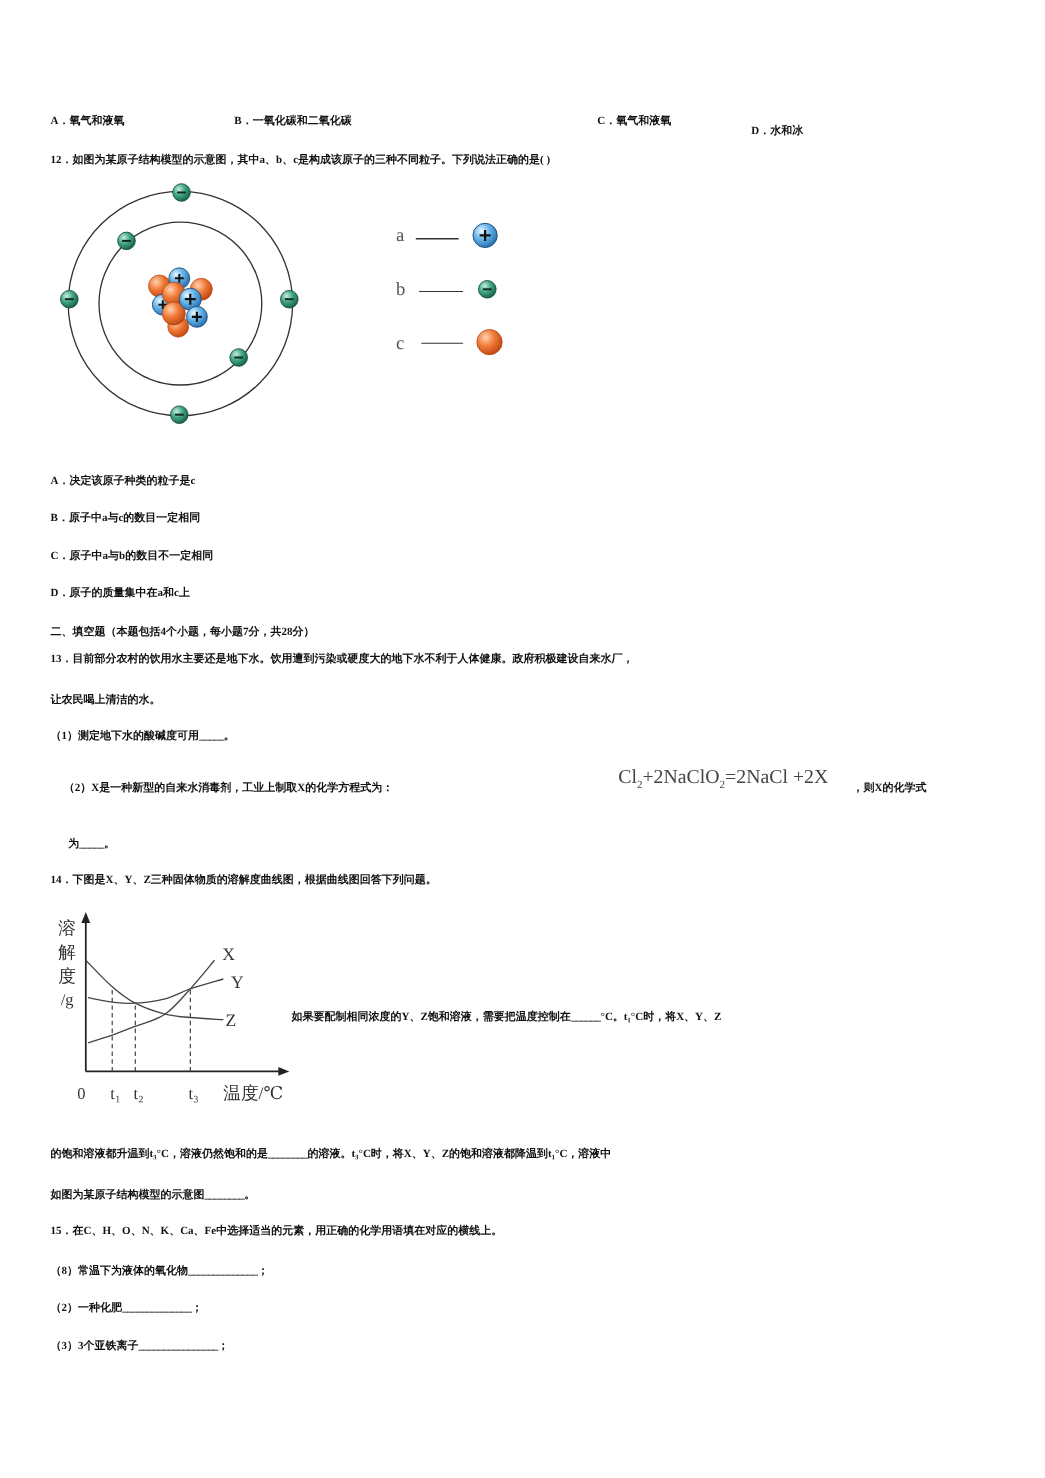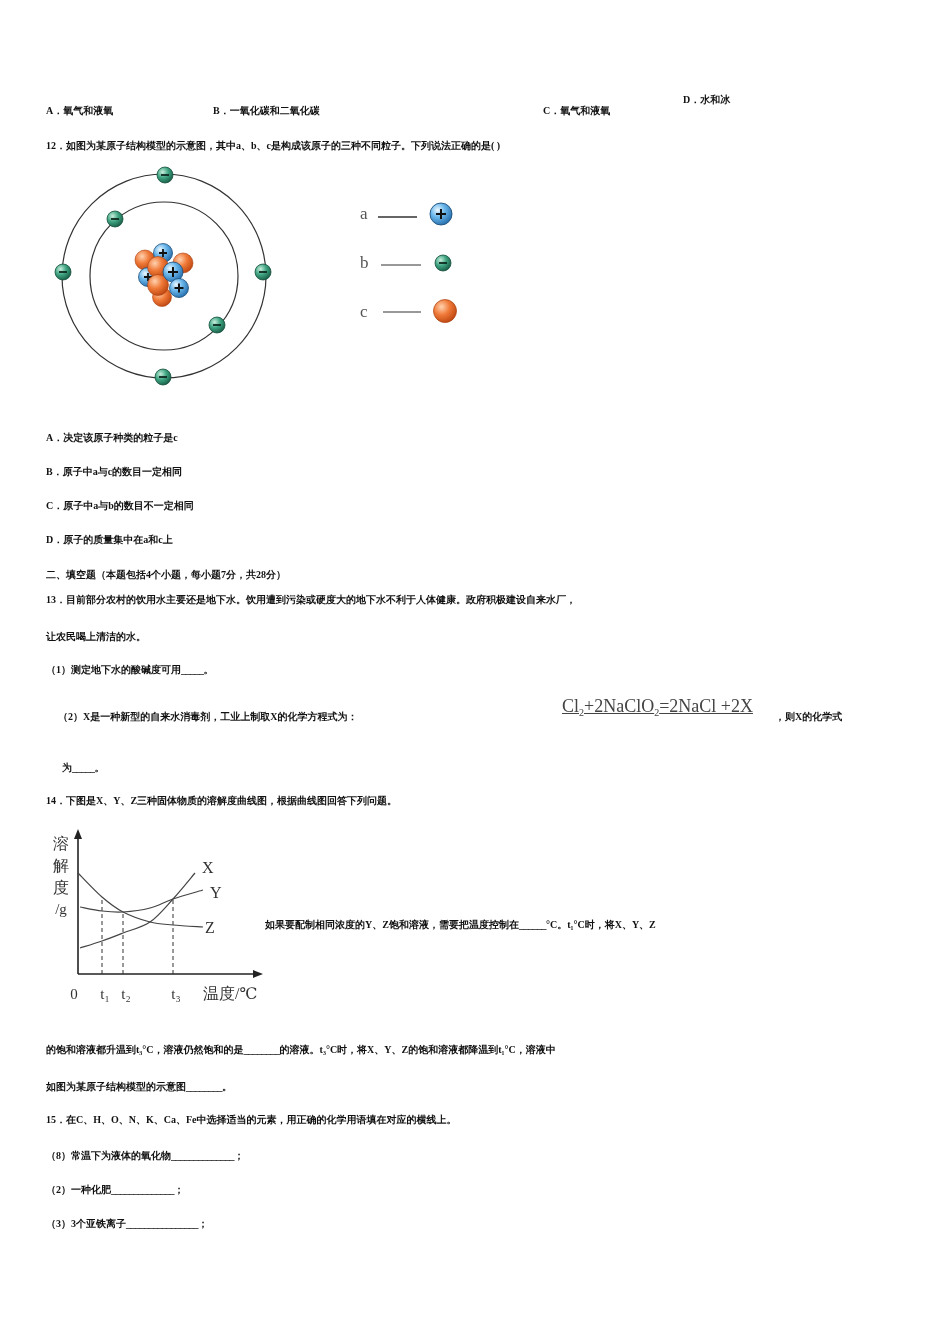--- a/index.html
+++ b/index.html
@@ -7,21 +7,21 @@
     width: 950px; height: 1344px; position: relative; overflow: hidden;
     font-family: "Liberation Serif", "DejaVu Serif", serif; color: #000;
   }
   .ln {
     position: absolute; white-space: nowrap; font-size: 10px; line-height: 20px;
     font-weight: bold; color: #111;
   }
   .blank { font-weight: bold; letter-spacing: -0.5px; }
   .eq {
     position: absolute; white-space: nowrap; font-family: "Liberation Serif", serif;
-    font-size: 18px; line-height: 22px; color: #444; font-weight: normal; text-decoration: underline;
+    font-size: 18px; line-height: 22px; color: #444; font-weight: normal;
   }
   .eq sub { font-size: 10px; vertical-align: -4px; line-height: 0; }
   .fig { position: absolute; overflow: visible; }
   svg text { font-family: "Liberation Serif", "DejaVu Serif", serif; }
 </style>
 </head>
 <body>
 
 <svg width="0" height="0" style="position:absolute">
   <defs>
@@ -39,21 +39,21 @@
       <stop offset="0" stop-color="#c8eedd"></stop>
         <stop offset="0.5" stop-color="#3fa582"></stop>
         <stop offset="1" stop-color="#1b634b"></stop>
     </radialGradient>
   </defs>
 </svg>
 
 <div class="ln" style="left:46px;top:101px">A．氧气和液氧</div>
 <div class="ln" style="left:213px;top:101px">B．一氧化碳和二氧化碳</div>
 <div class="ln" style="left:543px;top:101px">C．氧气和液氧</div>
-<div class="ln" style="left:683px;top:90px">D．水和冰</div>
+<div class="ln" style="left:683px;top:110px">D．水和冰</div>
 
 <div class="ln" style="left:46px;top:136px">12．如图为某原子结构模型的示意图，其中a、b、c是构成该原子的三种不同粒子。下列说法正确的是( )</div>
 
 <svg class="fig" style="left:40px;top:160px" width="260" height="240" viewBox="0 0 260 240">
   <circle cx="124" cy="116" r="102" fill="none" stroke="#333" stroke-width="1.2"></circle>
   <circle cx="124" cy="116" r="74" fill="none" stroke="#333" stroke-width="1.2"></circle>
 
   <g>
     <circle cx="105" cy="100" r="10" fill="url(#gOrange)" stroke="#a9400f" stroke-width="0.6"></circle>
     <g>

